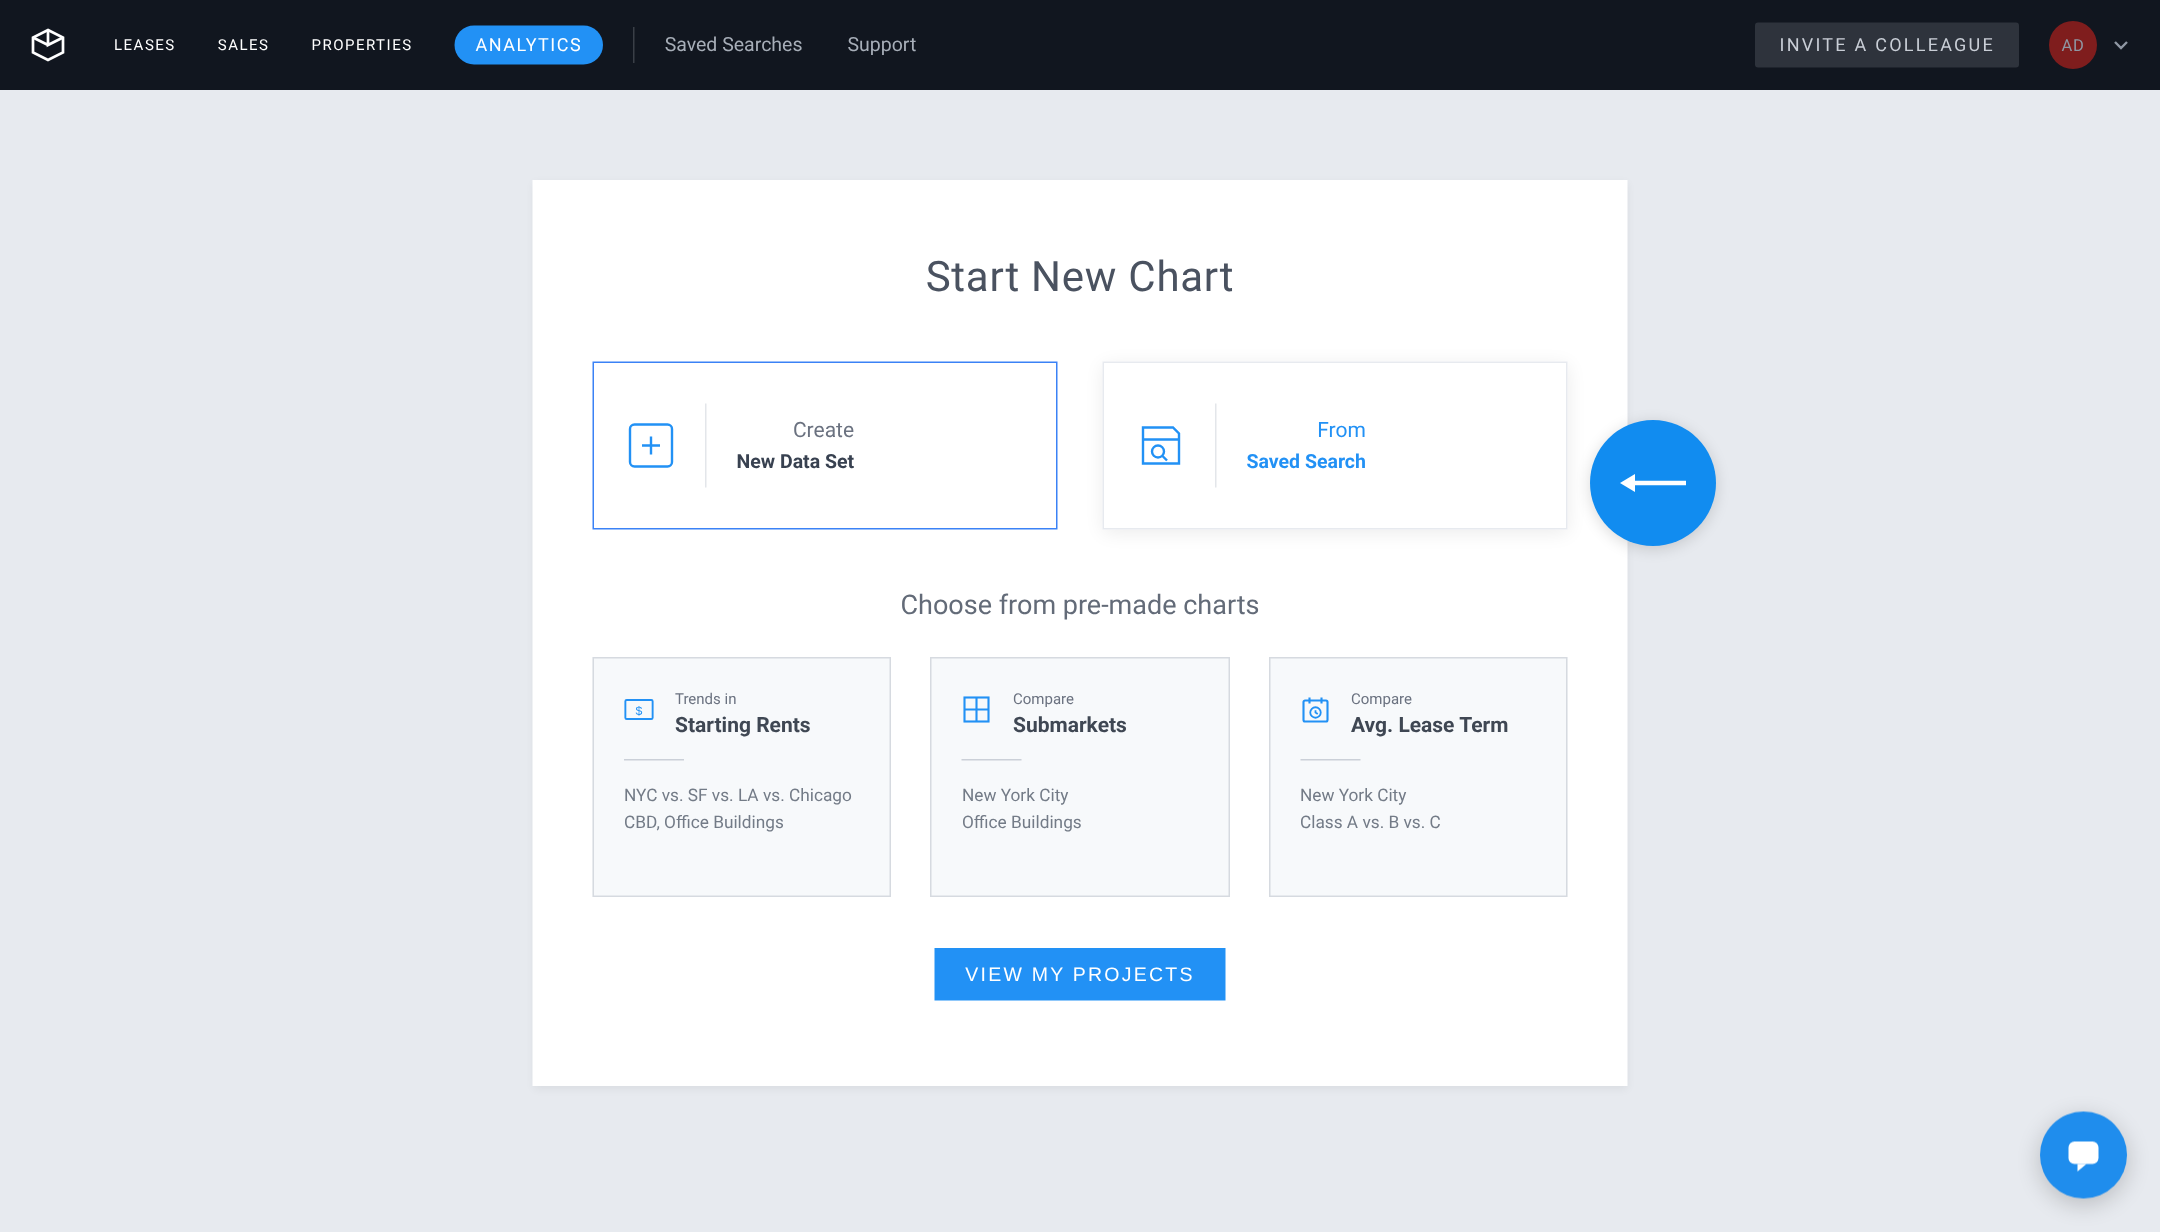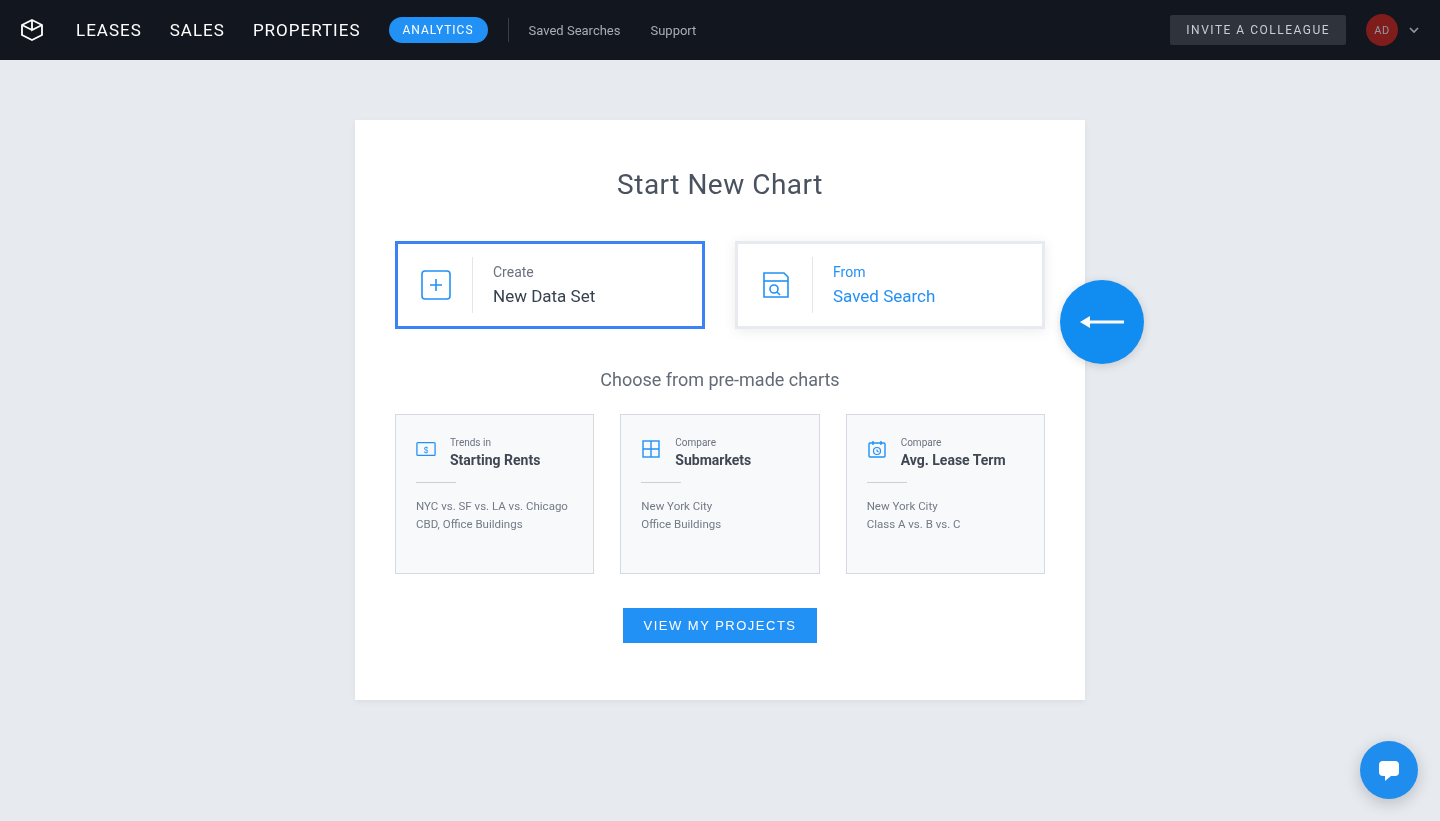--- a/index.html
+++ b/index.html
@@ -20,21 +20,21 @@
     padding: 0 20px;
     color: #fff;
   }
   .logo {
     width: 24px; height: 24px;
     margin-right: 32px;
     display:flex; align-items:center; justify-content:center;
   }
   .nav-primary { display: flex; align-items: center; gap: 28px; }
   .nav-item {
-    font-size: 17px;
+    font-size: 10px;
     letter-spacing: 1px;
     color: #fff;
     cursor: pointer;
   }
   .nav-item-pill {
     background: #2291F5;
     padding: 6px 14px;
     border-radius: 14px;
     font-size: 12px;
     letter-spacing: 1px;
@@ -103,43 +103,44 @@
     font-weight: 400;
     color: #636B78;
     margin-bottom: 24px;
   }
 
   
   .opt-row { display:flex; gap:30px; justify-content:center; margin-bottom: 40px; }
   .opt {
     flex: 1;
     max-width: 310px;
-    height: 88px;
-    border: 3px solid #3b82f6;
+    height: 112px;
+    border: 1px solid #3b82f6;
     display:flex; align-items:center;
     padding: 0 22px;
     cursor:pointer;
     background:#fff;
+    text-align:right;
   }
   .opt.highlight {
     box-shadow: 0 2px 12px rgba(0,0,0,0.08);
     border-color: #E7EAEF;
   }
   .opt-icon {
     width: 32px; height: 32px;
     display:flex; align-items:center; justify-content:center;
     margin-right: 20px;
   }
   .opt-divider {
     width:1px; height:56px;
     background:#E3E6EA;
     margin-right: 20px;
   }
   .opt-toplabel { font-size:14px; color:#6B7280; margin-bottom:6px; }
-  .opt-title { font-size:17px; font-weight:400; color:#384150; }
+  .opt-title { font-size:13px; font-weight:700; color:#384150; }
   .opt.highlight .opt-toplabel { color:#2291F5; }
   .opt.highlight .opt-title { color:#2291F5; }
 
   
   .premade-row { display:flex; gap:26px; justify-content:center; margin-bottom: 34px; }
   .premade {
     flex:1;
     max-width: 202px;
     height: 160px;
     border: 1px solid #D6DAE0;

